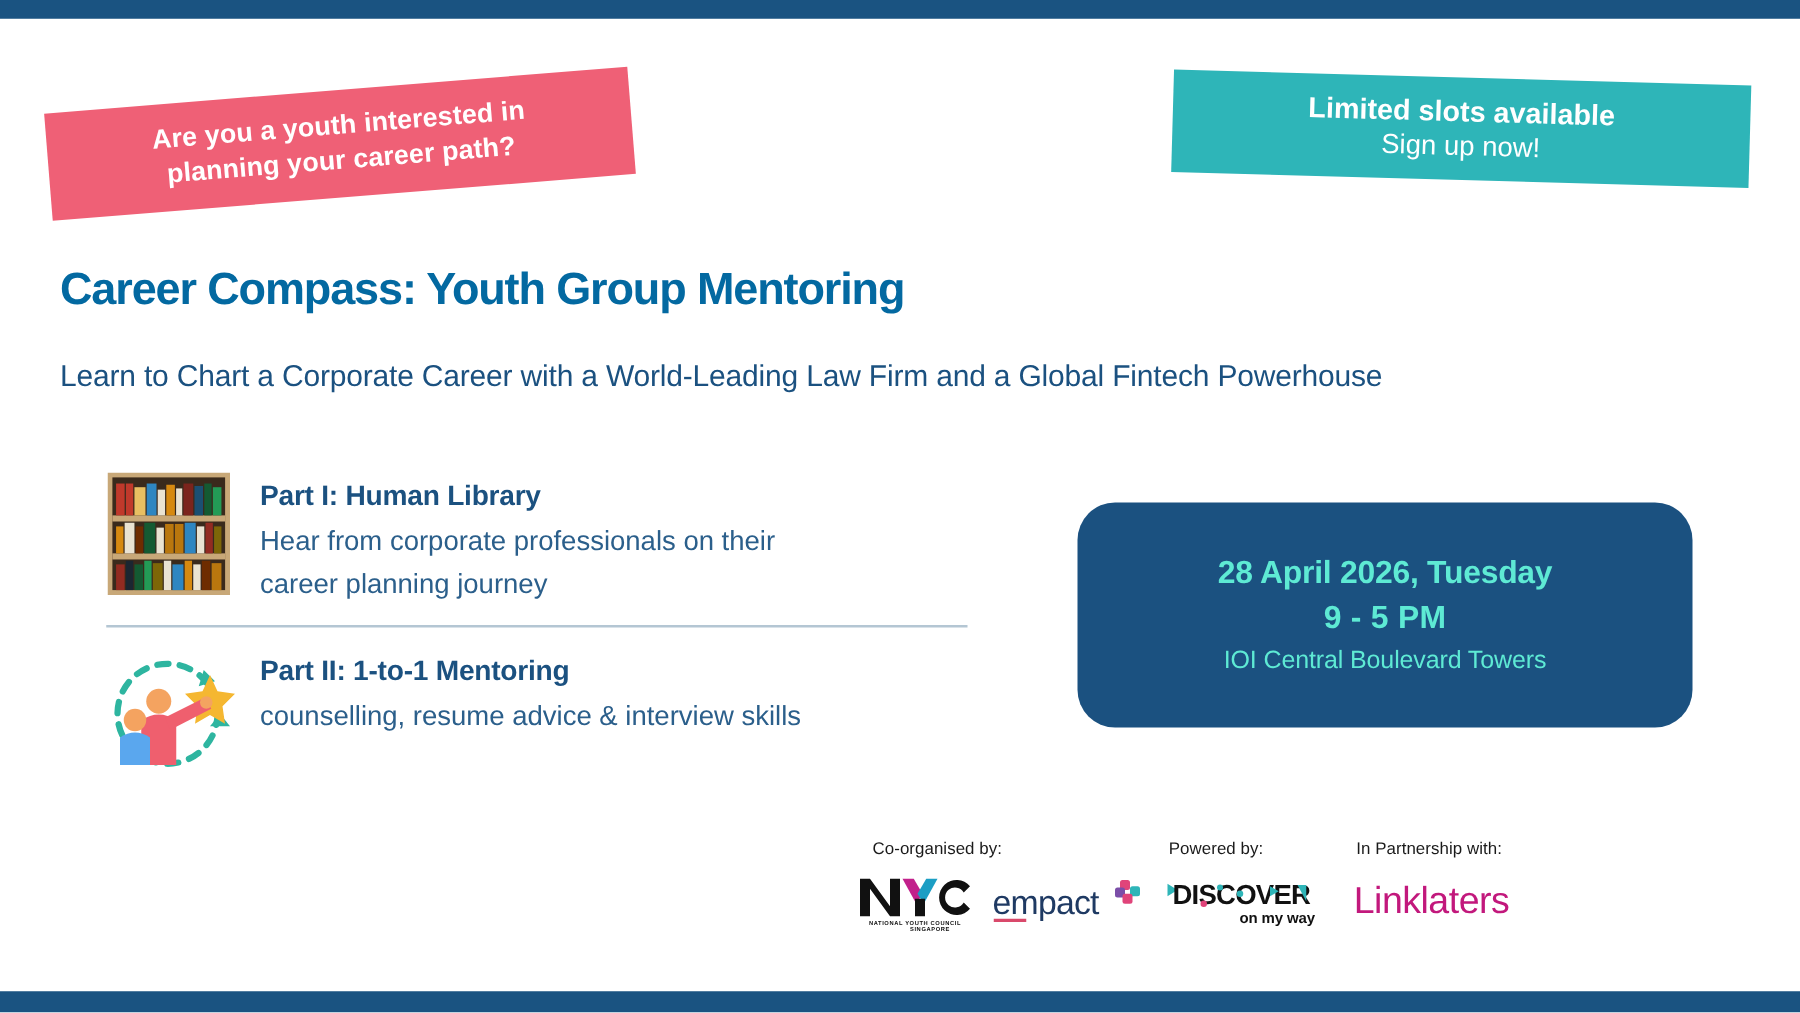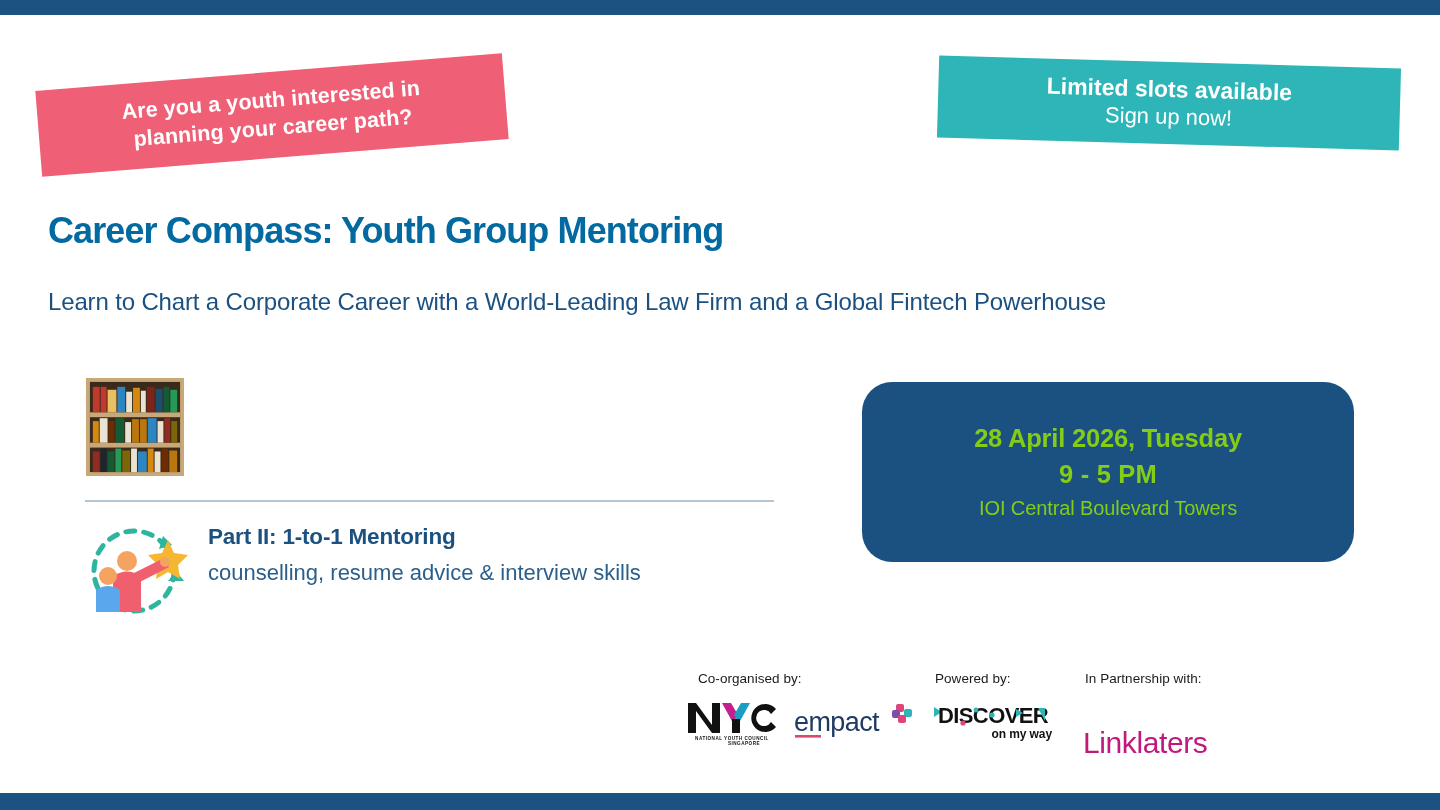--- a/index.html
+++ b/index.html
@@ -67,42 +67,42 @@
     font-size:22px; font-weight:normal; color:#2b5f8b;
     line-height:1.55; white-space:nowrap;
   }
   .divider {
     position:absolute; left:85px; top:500px; width:689px; height:2px;
     background:#b4c6d3;
   }
 
   
   .datecard {
-    position:absolute; left:862px; top:382px; width:492px; height:180px;
+    position:absolute; left:862px; top:402px; width:492px; height:180px;
     background:#1b5180; border-radius:30px;
     display:flex; flex-direction:column; align-items:center; justify-content:center;
-    color:#84cc16; text-align:center;
+    color:#5eead4; text-align:center;
   }
   .datecard .d1 { font-size:25.5px; font-weight:bold; line-height:1.35; letter-spacing:-0.2px; }
   .datecard .d2 { font-size:25.5px; font-weight:bold; line-height:1.45; letter-spacing:.2px; }
   .datecard .d3 { font-size:20px; font-weight:normal; line-height:1.5; letter-spacing:-0.1px; }
 
   
   .logo-group { position:absolute; }
   .logo-label {
     font-size:13.5px; color:#1a1a1a; font-weight:normal;
     white-space:nowrap; letter-spacing:.05px;text-align:right;
   }
   .grp-co   { left:698px;  top:671px; }
   .grp-pow  { left:935px;  top:671px; }
   .grp-part { left:1085px; top:671px; }
   .logo-row { position:absolute; display:flex; align-items:center; }
   .row-co   { left:686px;  top:699px; }
   .row-pow  { left:932px;  top:699px; }
-  .row-part { left:1083px; top:726px;gap:35px; }
+  .row-part { left:1083px; top:703px;gap:35px; }
 
   .logo-nyc     { width:92px; height:46px; margin-right:14px; }
   .logo-empact  { width:120px; height:42px; }
   .logo-discover{ width:122px; height:44px;text-align:right; }
   .logo-link    { width:158px; height:34px; margin-right:10px; }
   .logo-paypal  { width:152px; height:38px; }
 </style>
 </head>
 <body>
 
@@ -163,20 +163,25 @@
         <rect x="30" y="72" width="6" height="24" fill="#239b56"></rect>
         <rect x="37" y="74" width="8" height="22" fill="#7d6608"></rect>
         <rect x="46" y="72" width="6" height="24" fill="#eae3d2"></rect>
         <rect x="53" y="75" width="9" height="21" fill="#2e86c1"></rect>
         <rect x="63" y="72" width="6" height="24" fill="#d68910"></rect>
         <rect x="70" y="75" width="6" height="21" fill="#eae3d2"></rect>
         <rect x="77" y="72" width="7" height="24" fill="#6e2c00"></rect>
         <rect x="85" y="74" width="8" height="22" fill="#b9770e"></rect>
       </svg>
     </div>
+    <div class="part-text">
+      <div class="part-head">Part I: Human Library</div>
+      <div class="part-body">Hear from corporate professionals on their</div>
+      <div class="part-body">career planning journey</div>
+    </div>
   </div>
 
   <div class="divider"></div>
 
   <div class="part part-2">
     <div class="part-icon">
       <svg viewBox="0 0 110 110" width="110" height="110" aria-hidden="true">
 
         <circle cx="54" cy="57" r="40" fill="none" stroke="#2eb5a0" stroke-width="5" stroke-dasharray="9 9" stroke-linecap="round"></circle>
 

